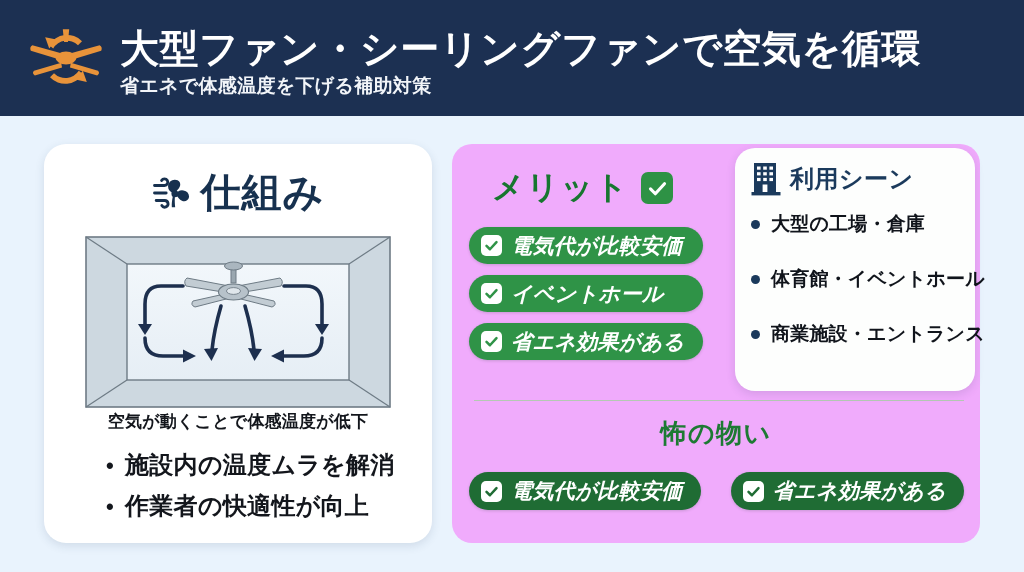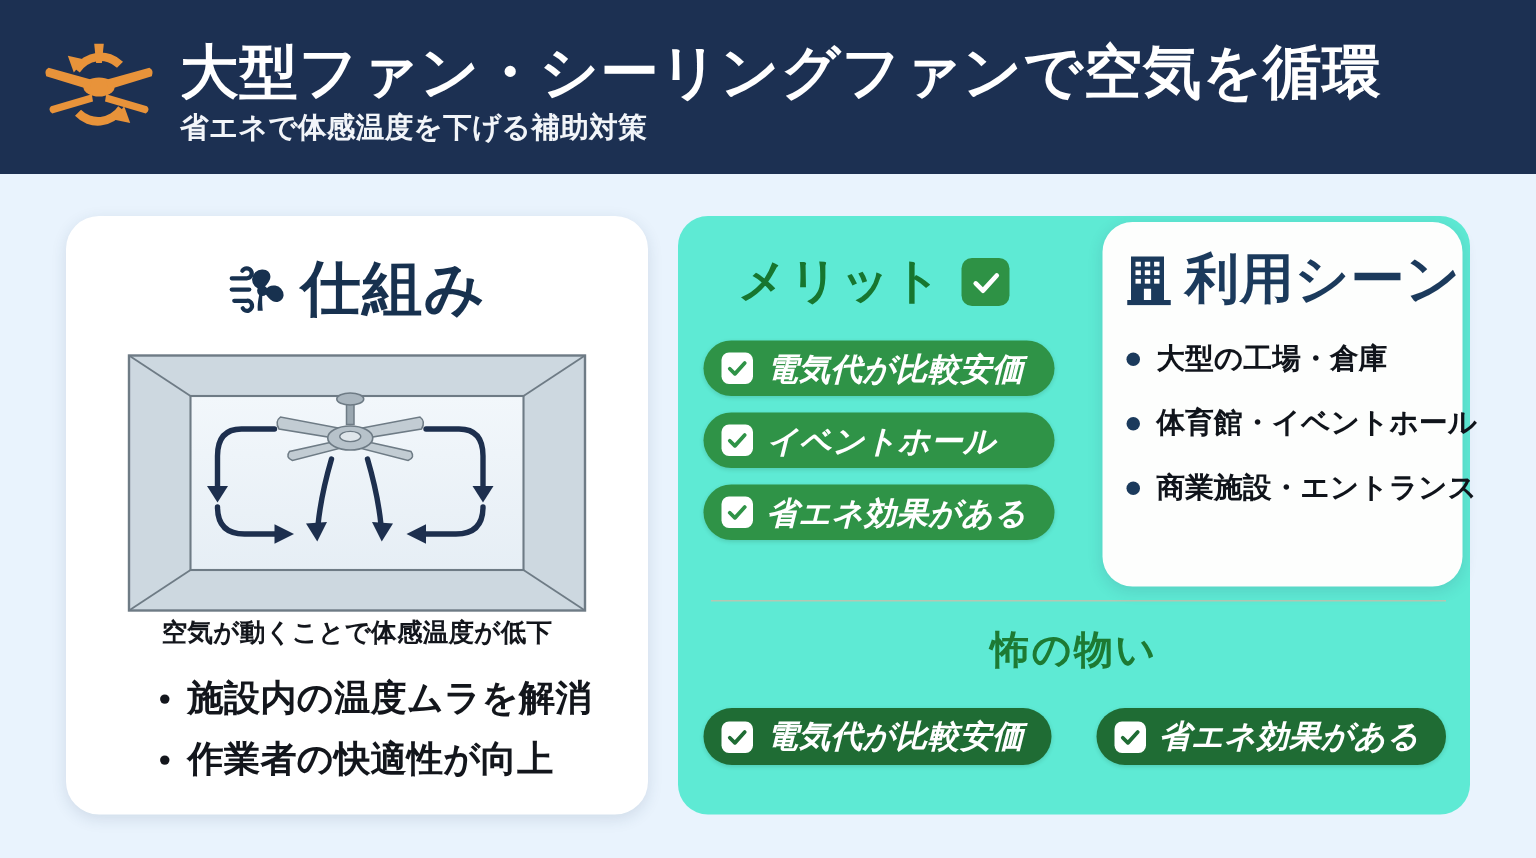--- a/index.html
+++ b/index.html
@@ -60,21 +60,21 @@
   }
   .mech-bullet{
     display:flex;align-items:baseline;gap:11px;
     font-size:24px;font-weight:700;color:#13161c;letter-spacing:.3px;
   }
   .mech-bullet .dot{font-size:22px;line-height:1;color:#13161c;}
 
   
   .panel-green{
     position:absolute;left:452px;top:144px;width:528px;height:399px;
-    background:#5eead4;border-radius:20px;
+    background:#f0abfc;border-radius:20px;
   }
   .merit-head{
     position:absolute;left:40px;top:22px;
     display:flex;align-items:center;gap:12px;
   }
   .merit-title{
     font-size:32px;font-weight:700;color:#17762f;letter-spacing:1.5px;
   }
   .check-badge{
     width:32px;height:32px;border-radius:7px;background:#2e9245;
@@ -105,22 +105,22 @@
 
   
   .card-scene{
     position:absolute;left:735px;top:148px;width:240px;height:243px;
     background:#fdfefd;border-radius:20px;
     box-shadow:0 3px 10px rgba(40,60,90,.14);
     box-sizing:border-box;padding:14px 0 0 16px;
   }
   .scene-head{display:flex;align-items:center;gap:9px;}
   .building-icon{width:30px;height:34px;display:block;}
-  .scene-title{font-size:36px;font-weight:700;color:#1b3a5c;letter-spacing:.5px;}
-  .scene-list{margin-top:15px;display:flex;flex-direction:column;gap:17px;}
+  .scene-title{font-size:24px;font-weight:700;color:#1b3a5c;letter-spacing:.5px;}
+  .scene-list{margin-top:15px;display:flex;flex-direction:column;gap:29px;}
   .scene-item{display:flex;align-items:center;gap:11px;}
   .scene-dot{
     width:9px;height:9px;border-radius:50%;background:#1b3a5c;flex:0 0 auto;
   }
   .scene-label{
     font-size:19px;font-weight:700;color:#10141b;letter-spacing:.2px;
     white-space:nowrap;
   }
 
   

